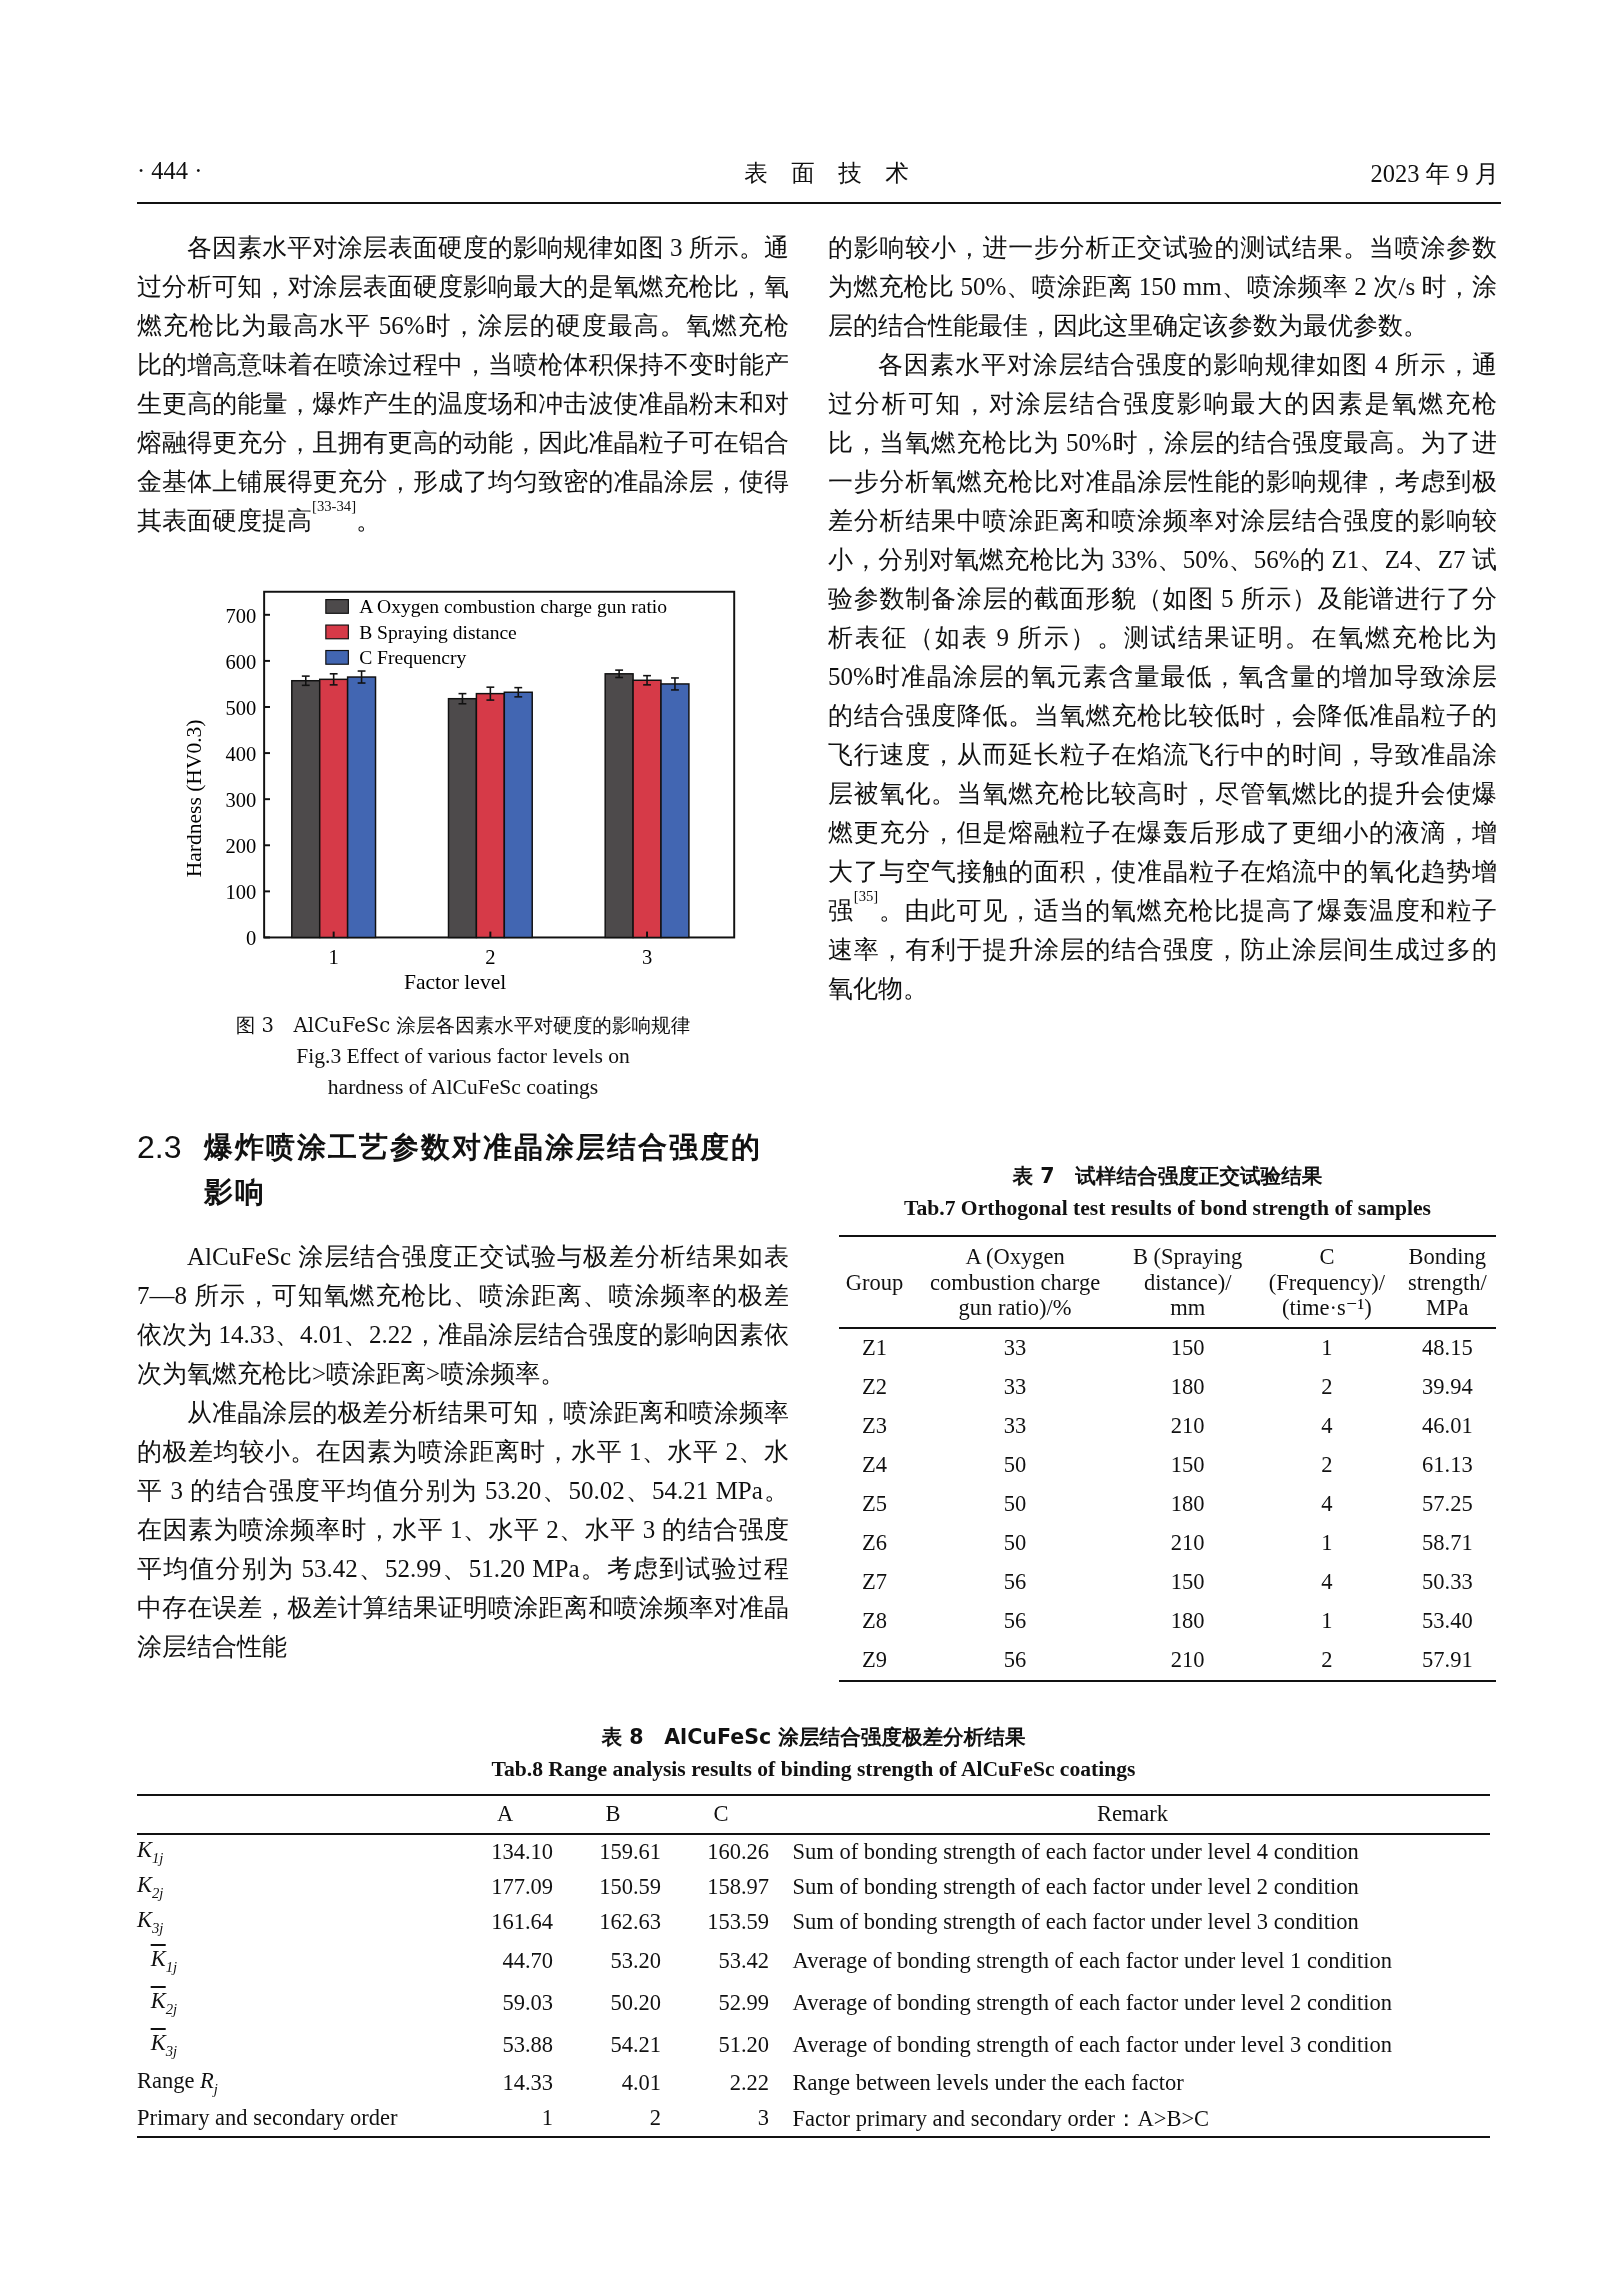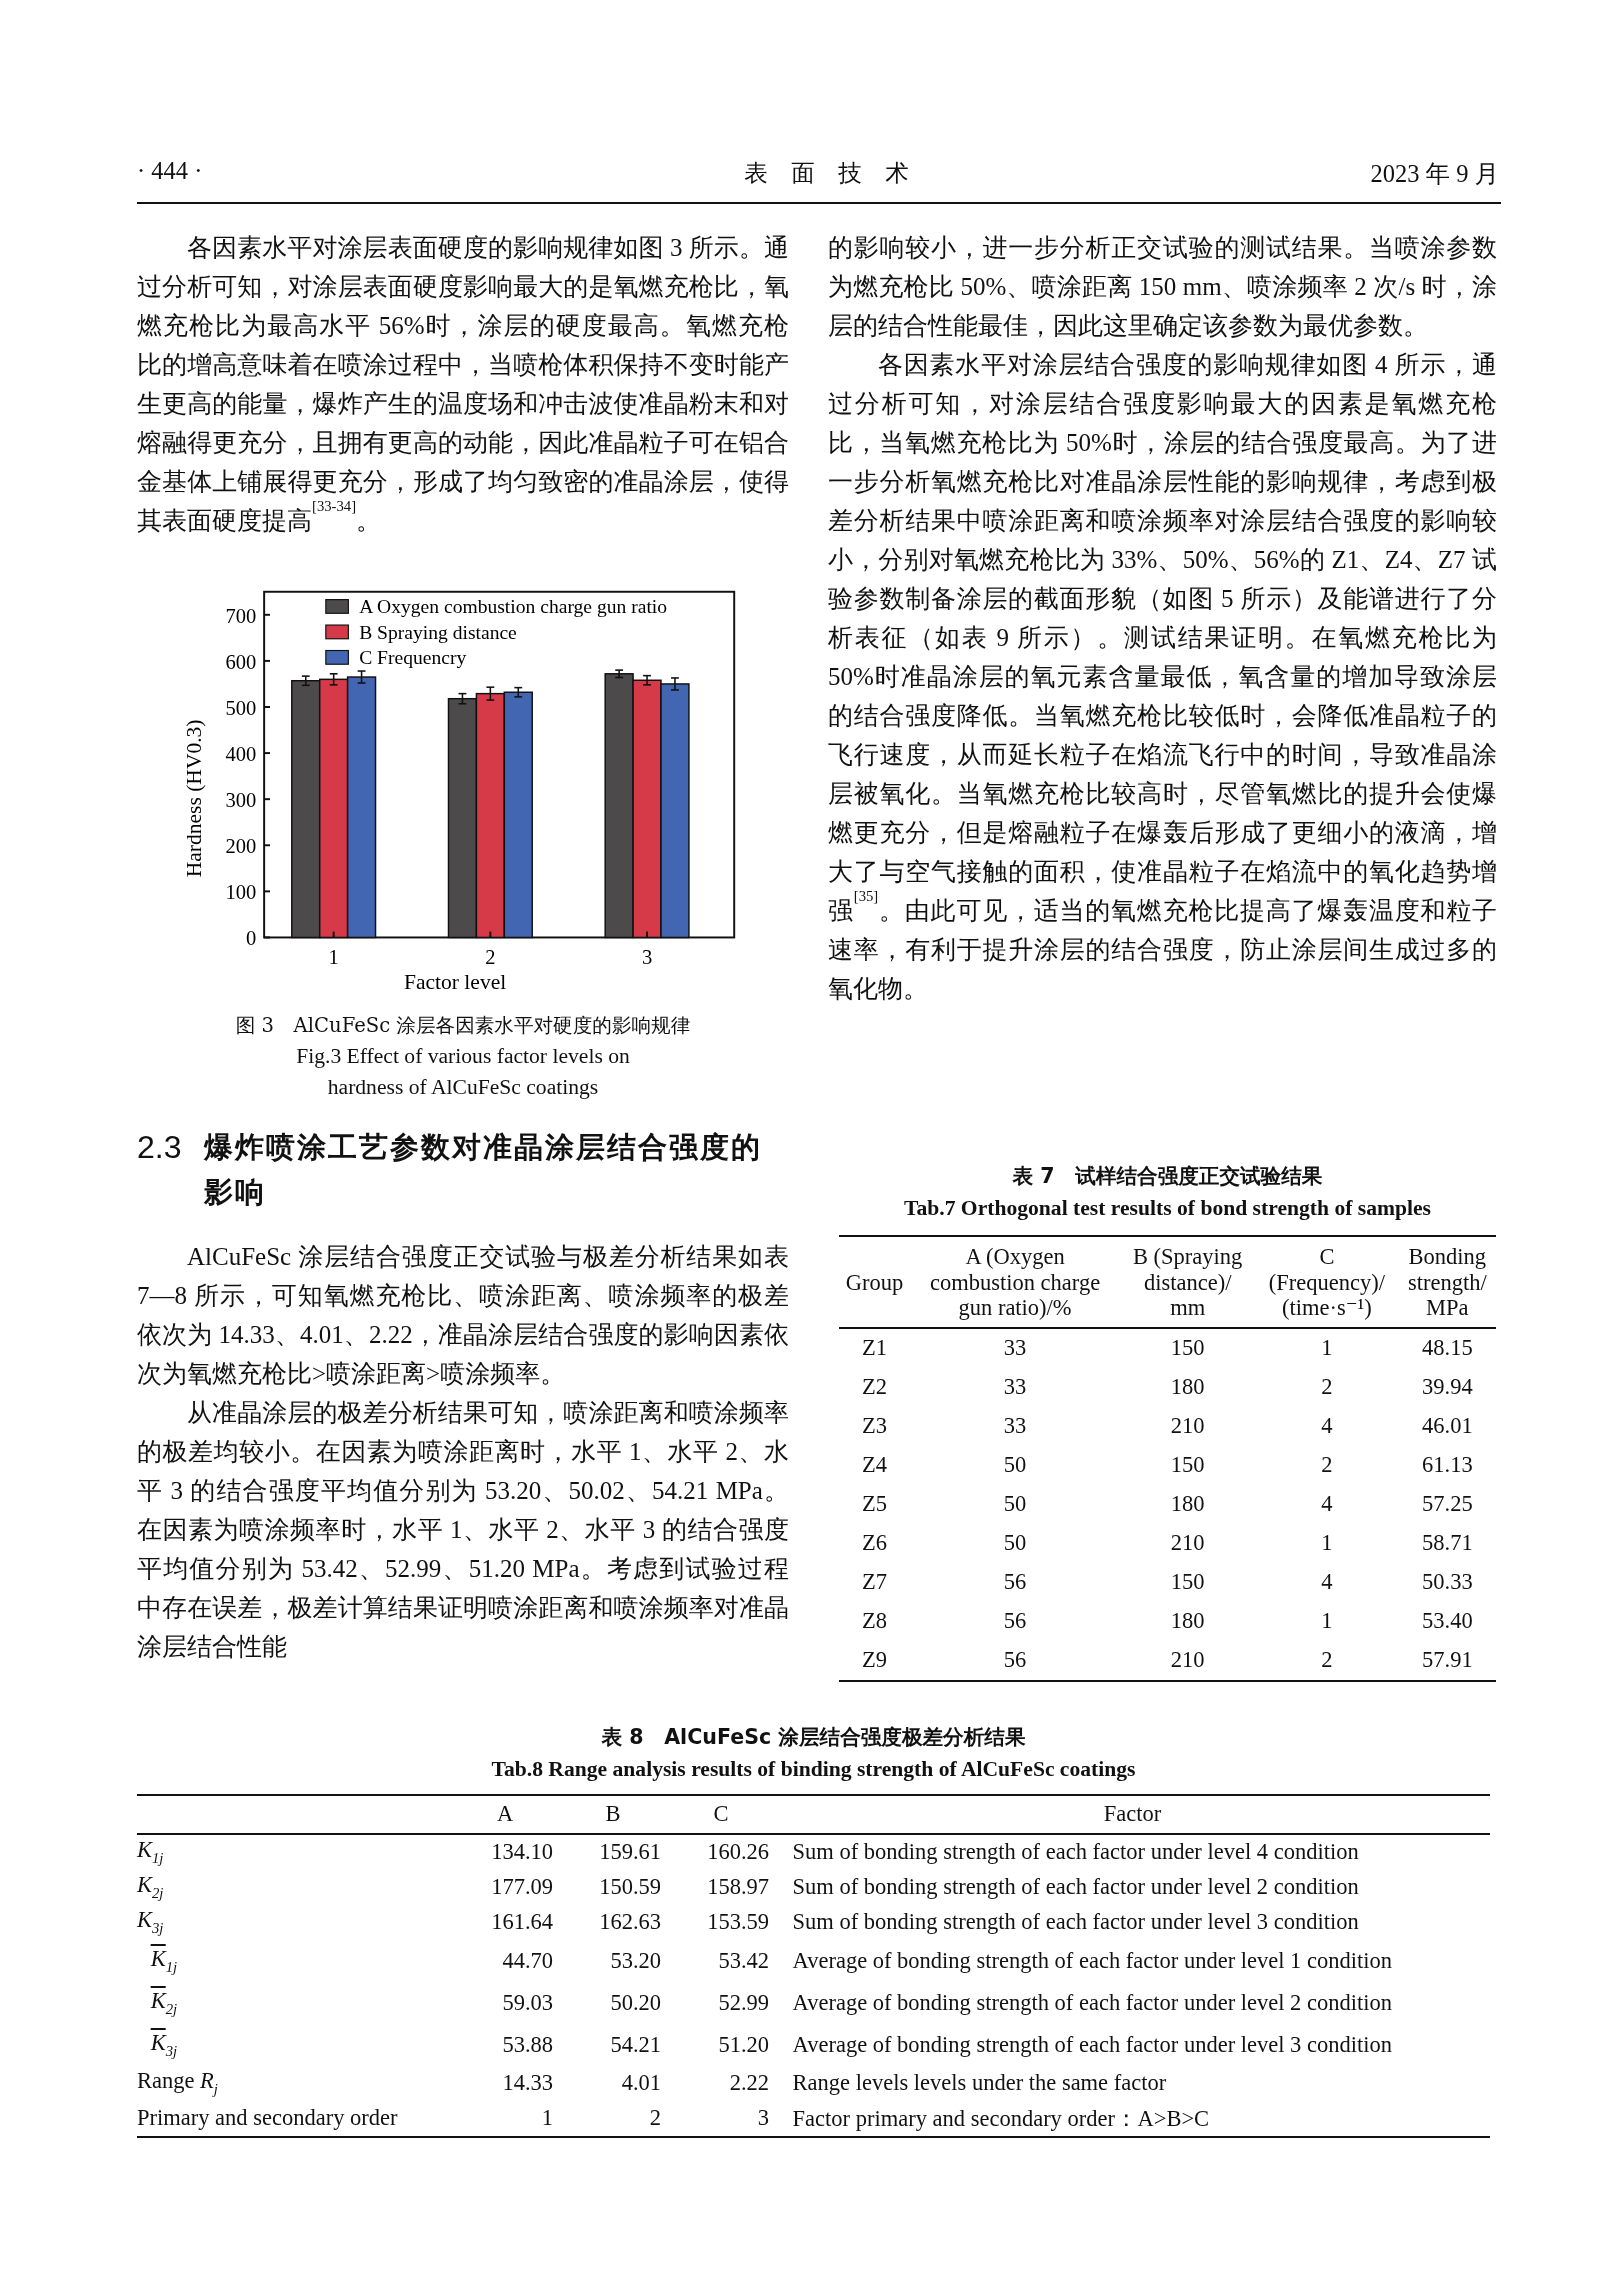--- a/index.html
+++ b/index.html
@@ -257,21 +257,21 @@
         <col style="width:108px">
         <col style="width:108px">
         <col>
       </colgroup>
     <thead>
         <tr id="t8-head">
           <th></th>
           <th style="text-align: center;">A</th>
           <th style="text-align: center;">B</th>
           <th style="text-align: center;">C</th>
-          <th>Factor</th>
+          <th>Remark</th>
         </tr>
       </thead>
     <tbody id="t8-body">
         <tr>
           <td><span class="ksym"><span>K</span><sub>1j</sub></span></td>
           <td class="num">134.10</td>
           <td class="num">159.61</td>
           <td class="num">160.26</td>
           <td class="rem">Sum of bonding strength of each factor under level 4 condition</td>
         </tr>
@@ -308,21 +308,21 @@
           <td class="num">53.88</td>
           <td class="num">54.21</td>
           <td class="num">51.20</td>
           <td class="rem">Average of bonding strength of each factor under level 3 condition</td>
         </tr>
         <tr>
           <td>Range <span class="ksym">R<sub>j</sub></span></td>
           <td class="num">14.33</td>
           <td class="num">4.01</td>
           <td class="num">2.22</td>
-          <td class="rem">Range levels levels under the same factor</td>
+          <td class="rem">Range between levels under the each factor</td>
         </tr>
         <tr>
           <td>Primary and secondary order</td>
           <td class="num">1</td>
           <td class="num">2</td>
           <td class="num">3</td>
           <td class="rem">Factor primary and secondary order：A&gt;B&gt;C</td>
         </tr>
       </tbody>
   </table>

